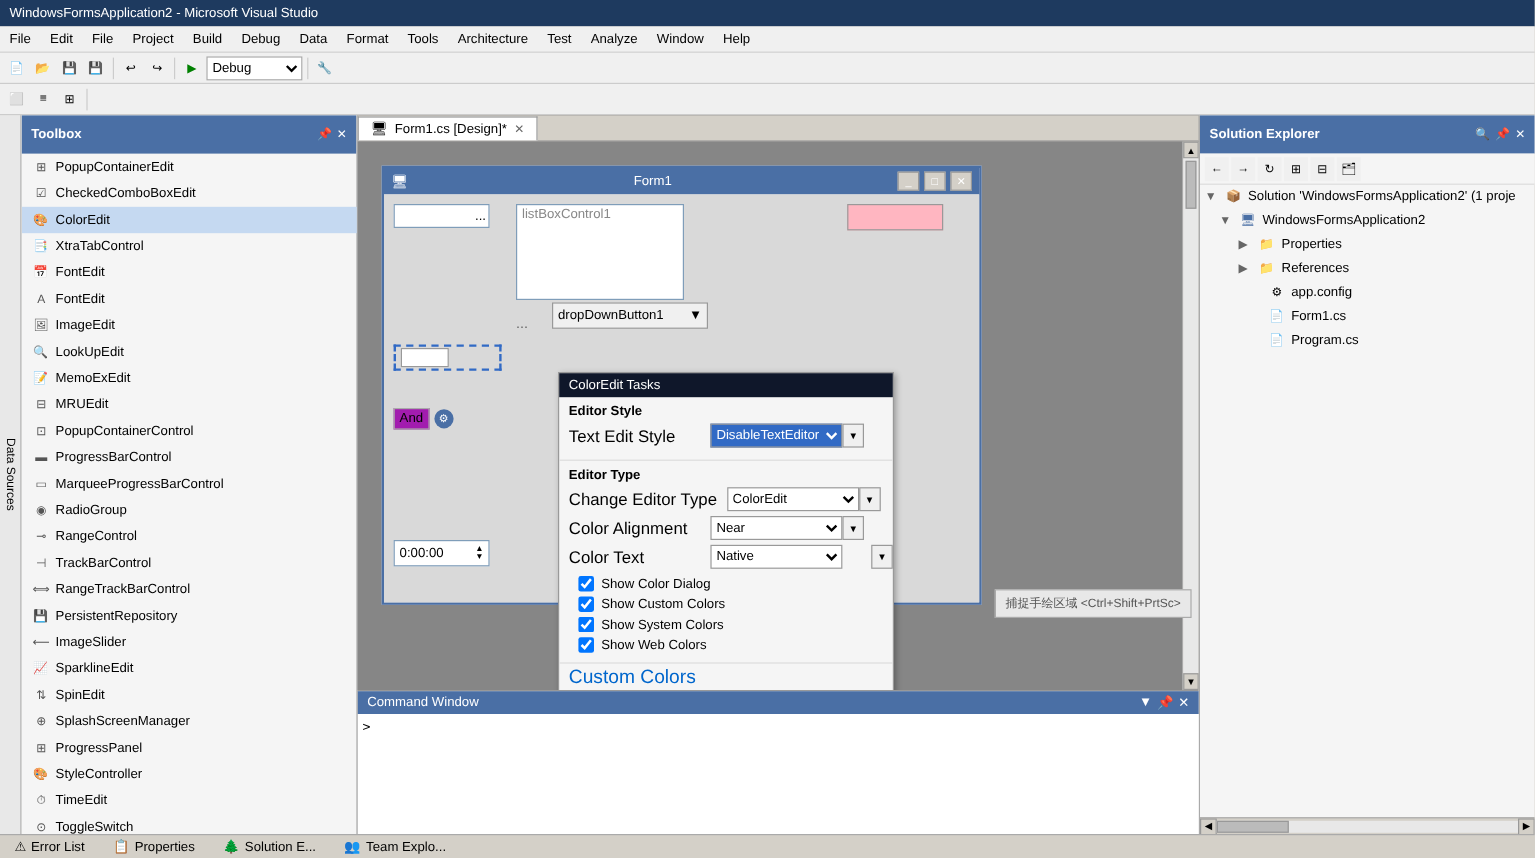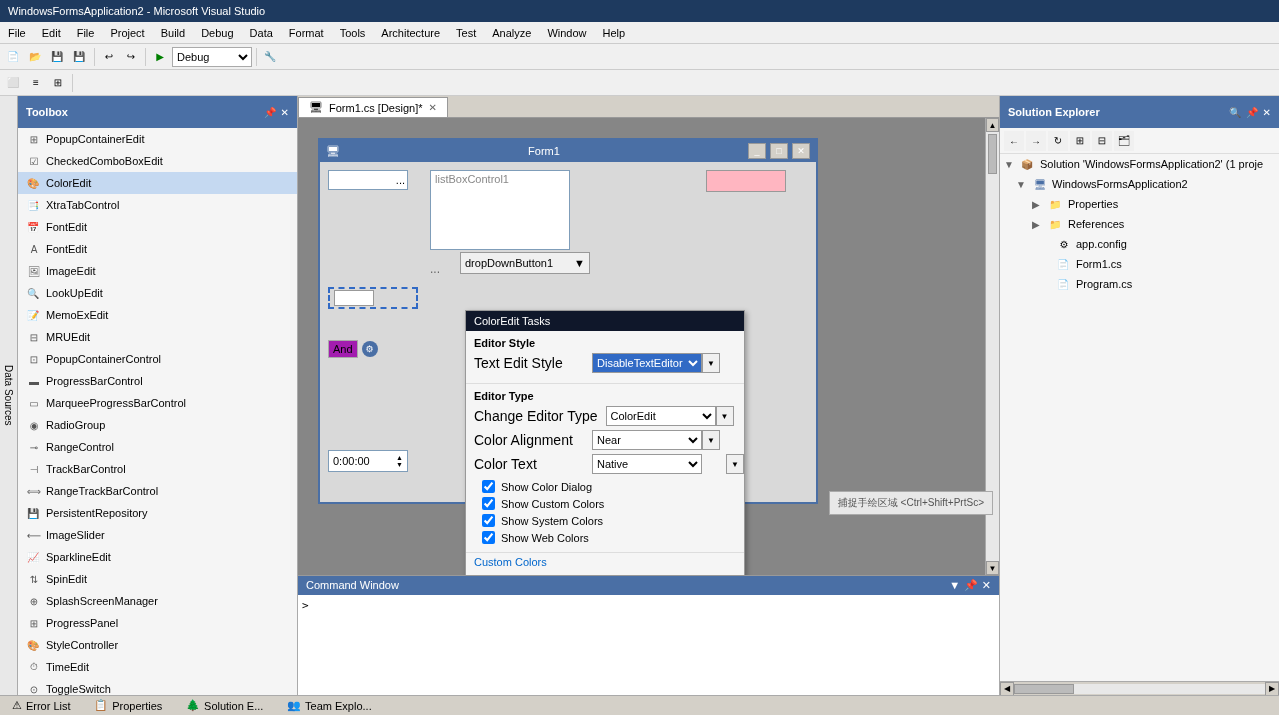--- a/index.html
+++ b/index.html
@@ -54,21 +54,21 @@
     .coloredit-tasks { position: absolute; top: 148px; left: 145px; width: 280px; background: #f5f5f5; border: 1px solid #999; box-shadow: 2px 2px 5px rgba(0,0,0,0.3); z-index: 100; }
     .task-header { background: #0f172a; color: white; padding: 4px 8px; font-size: 11px; font-weight: normal; }
     .task-section { padding: 6px 8px; border-bottom: 1px solid #ddd; }
     .task-section-title { font-size: 11px; font-weight: bold; color: #000; margin-bottom: 4px; }
     .task-row { display: flex; align-items: center; margin-bottom: 4px; gap: 8px; }
     .task-label { font-size: 14px; min-width: 110px; color: #000; }
     .task-select { height: 20px; font-size: 11px; border: 1px solid #999; background: white; min-width: 130px; }
     .task-checkbox-row { display: flex; align-items: center; gap: 6px; padding: 2px 8px; }
     .task-checkbox { width: 13px; height: 13px; }
     .task-checkbox-label { font-size: 11px; }
-    .task-link { color: #0066cc; font-size: 11px; padding: 3px 8px; cursor: pointer; text-decoration: none; display: block; }
+    .task-link { color: #0066cc; font-size: 16px; padding: 3px 8px; cursor: pointer; text-decoration: none; display: block; }
     
     
     .right-panel { width: 280px; background: #f5f5f5; border-left: 1px solid #aaa; display: flex; flex-direction: column; overflow: hidden; justify-content: center; }
     .solution-tree { overflow-y: auto; flex: 1; }
     .tree-item { padding: 2px 4px; cursor: pointer; display: flex; align-items: center; gap: 4px; }
     .tree-icon { width: 16px; height: 16px; display: flex; align-items: center; justify-content: center; font-size: 10px; flex-shrink: 0; }
     .tree-label { font-size: 11px; }
     .tree-expand { font-size: 10px; color: #666; cursor: pointer; width: 12px; }
     
     

